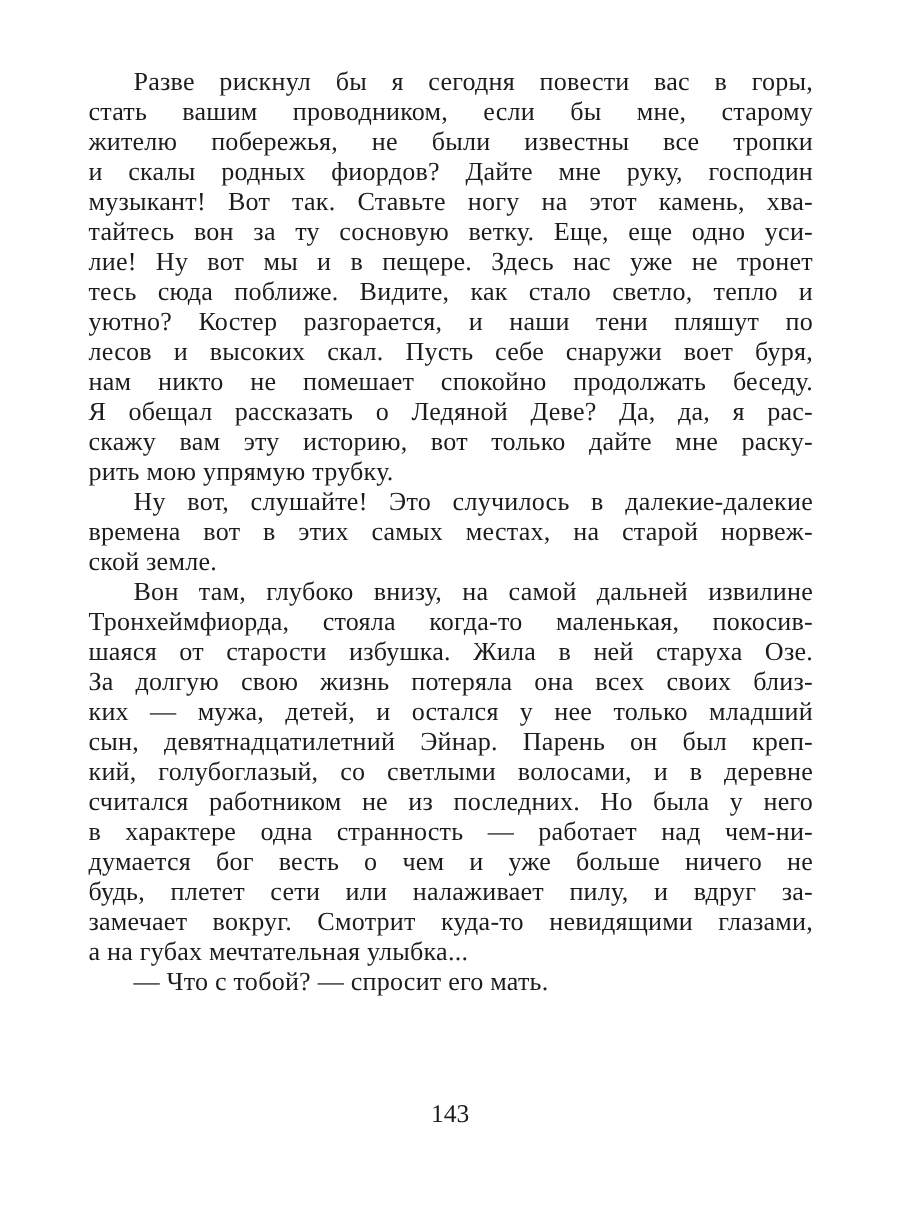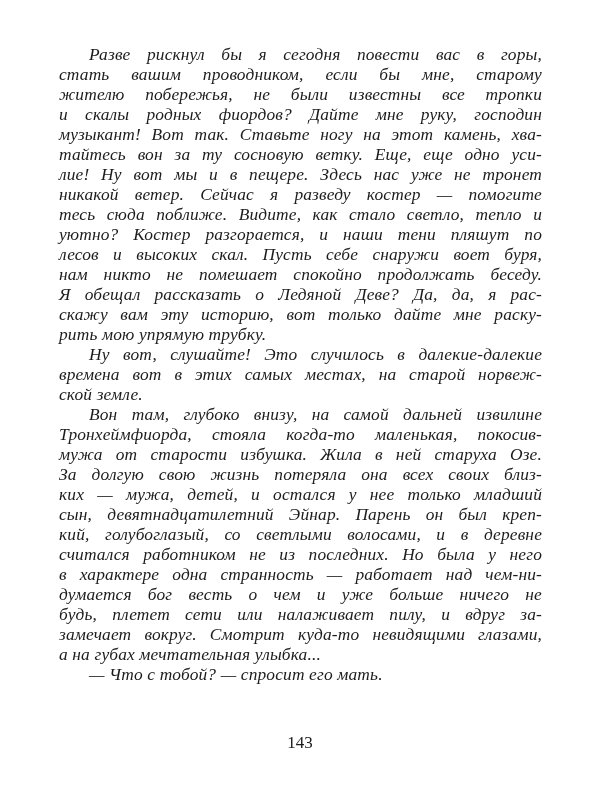--- a/index.html
+++ b/index.html
@@ -11,21 +11,20 @@
     .text-block {
       position: absolute; left: 59px; top: 44px; width: 483px;
       font-family: "Liberation Serif", "DejaVu Serif", serif;
       font-size: 17.4px; line-height: 20px; color: #1c1c1c;
       letter-spacing: 0.15px;
     }
     .line {
       display: block; height: 20px; white-space: nowrap;
       text-align: justify; text-align-last: justify;
       word-spacing: 0px;
-      font-style: italic;
     }
     .line.indent { padding-left: 30px; }
     .line.last { text-align-last: left; }
     .page-number {
       position: absolute; left: 0; width: 600px; top: 733px;
       text-align: center;
       font-family: "Liberation Serif", "DejaVu Serif", serif;
       font-size: 17px; font-weight: normal; color: #1c1c1c;
     }
   </style>
@@ -36,40 +35,39 @@
   <div class="text-block">
 
     <div>
       <span class="line indent">Разве рискнул бы я сегодня повести вас в горы,</span>
       <span class="line">стать вашим проводником, если бы мне, старому</span>
       <span class="line">жителю побережья, не были известны все тропки</span>
       <span class="line">и скалы родных фиордов? Дайте мне руку, господин</span>
       <span class="line">музыкант! Вот так. Ставьте ногу на этот камень, хва-</span>
       <span class="line">тайтесь вон за ту сосновую ветку. Еще, еще одно уси-</span>
       <span class="line">лие! Ну вот мы и в пещере. Здесь нас уже не тронет</span>
-      <span class="line">никакой ветер. Сейчас я разведу костер — помогите</span>
       <span class="line">тесь сюда поближе. Видите, как стало светло, тепло и</span>
       <span class="line">уютно? Костер разгорается, и наши тени пляшут по</span>
       <span class="line">лесов и высоких скал. Пусть себе снаружи воет буря,</span>
       <span class="line">нам никто не помешает спокойно продолжать беседу.</span>
       <span class="line">Я обещал рассказать о Ледяной Деве? Да, да, я рас-</span>
       <span class="line">скажу вам эту историю, вот только дайте мне раску-</span>
       <span class="line last">рить мою упрямую трубку.</span>
     </div>
 
     <div>
       <span class="line indent">Ну вот, слушайте! Это случилось в далекие-далекие</span>
       <span class="line">времена вот в этих самых местах, на старой норвеж-</span>
       <span class="line last">ской земле.</span>
     </div>
 
     <div>
       <span class="line indent">Вон там, глубоко внизу, на самой дальней извилине</span>
       <span class="line">Тронхеймфиорда, стояла когда-то маленькая, покосив-</span>
-      <span class="line">мужа от старости избушка. Жила в ней старуха Озе.</span>
+      <span class="line">шаяся от старости избушка. Жила в ней старуха Озе.</span>
       <span class="line">За долгую свою жизнь потеряла она всех своих близ-</span>
       <span class="line">ких — мужа, детей, и остался у нее только младший</span>
       <span class="line">сын, девятнадцатилетний Эйнар. Парень он был креп-</span>
       <span class="line">кий, голубоглазый, со светлыми волосами, и в деревне</span>
       <span class="line">считался работником не из последних. Но была у него</span>
       <span class="line">в характере одна странность — работает над чем-ни-</span>
       <span class="line">думается бог весть о чем и уже больше ничего не</span>
       <span class="line">будь, плетет сети или налаживает пилу, и вдруг за-</span>
       <span class="line">замечает вокруг. Смотрит куда-то невидящими глазами,</span>
       <span class="line last">а на губах мечтательная улыбка...</span>

